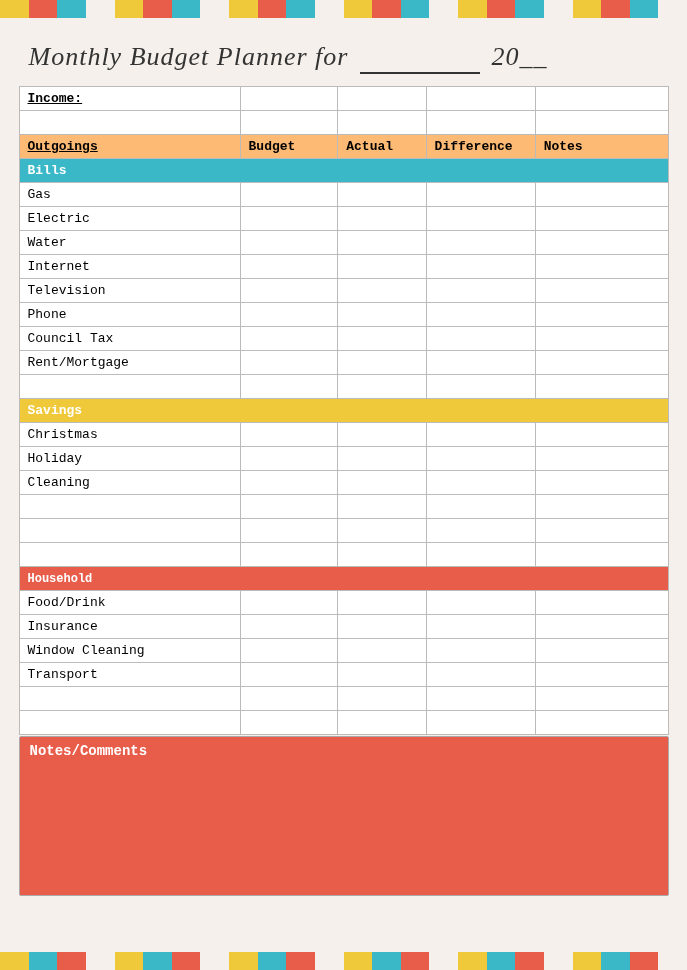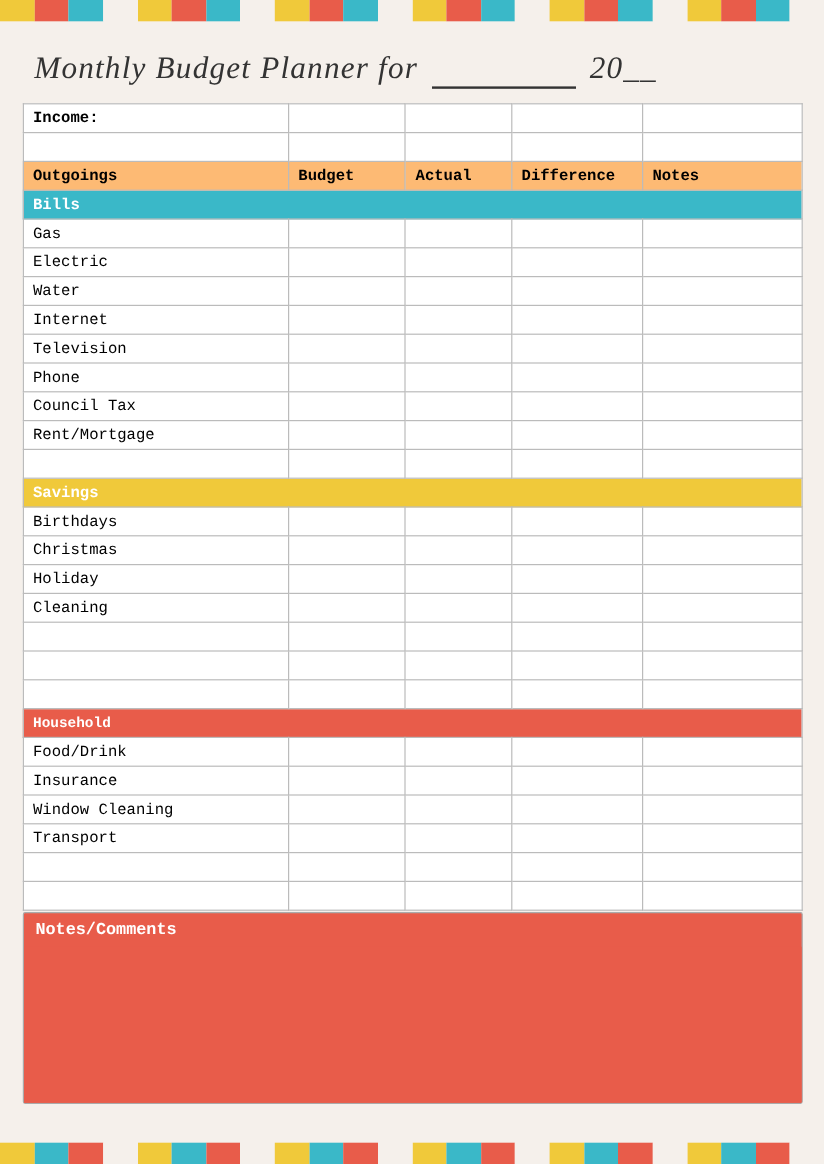--- a/index.html
+++ b/index.html
@@ -78,21 +78,21 @@
       font-weight: bold;
       font-size: 13px;
     }
 
     .planner-table .header-row td {
       font-weight: bold;
       background: #fdba74;
       font-size: 13px;
     }
 
-    .col-label { width: 228px; }
+    .col-label { width: 228px; text-decoration: underline; }
     .col-budget { width: 100px; }
     .col-actual { width: 90px; margin-top: 13px; }
     .col-diff { width: 110px; }
     .col-notes { width: 138px; }
 
     .section-bills td {
       background: #3ab8c8;
       color: #fff;
       font-weight: bold;
       font-size: 13px;
@@ -287,27 +287,20 @@
       <td></td>
       <td></td>
     </tr>
 
     <tr class="section-savings">
       <td colspan="5">Savings</td>
     </tr>
     </tbody>
       <tbody id="savings-rows">
         <tr class="data-row">
-          <td>Birthdays</td>
-          <td></td>
-          <td></td>
-          <td></td>
-          <td></td>
-        </tr>
-        <tr class="data-row">
           <td>Christmas</td>
           <td></td>
           <td></td>
           <td></td>
           <td></td>
         </tr>
         <tr class="data-row">
           <td>Holiday</td>
           <td></td>
           <td></td>

